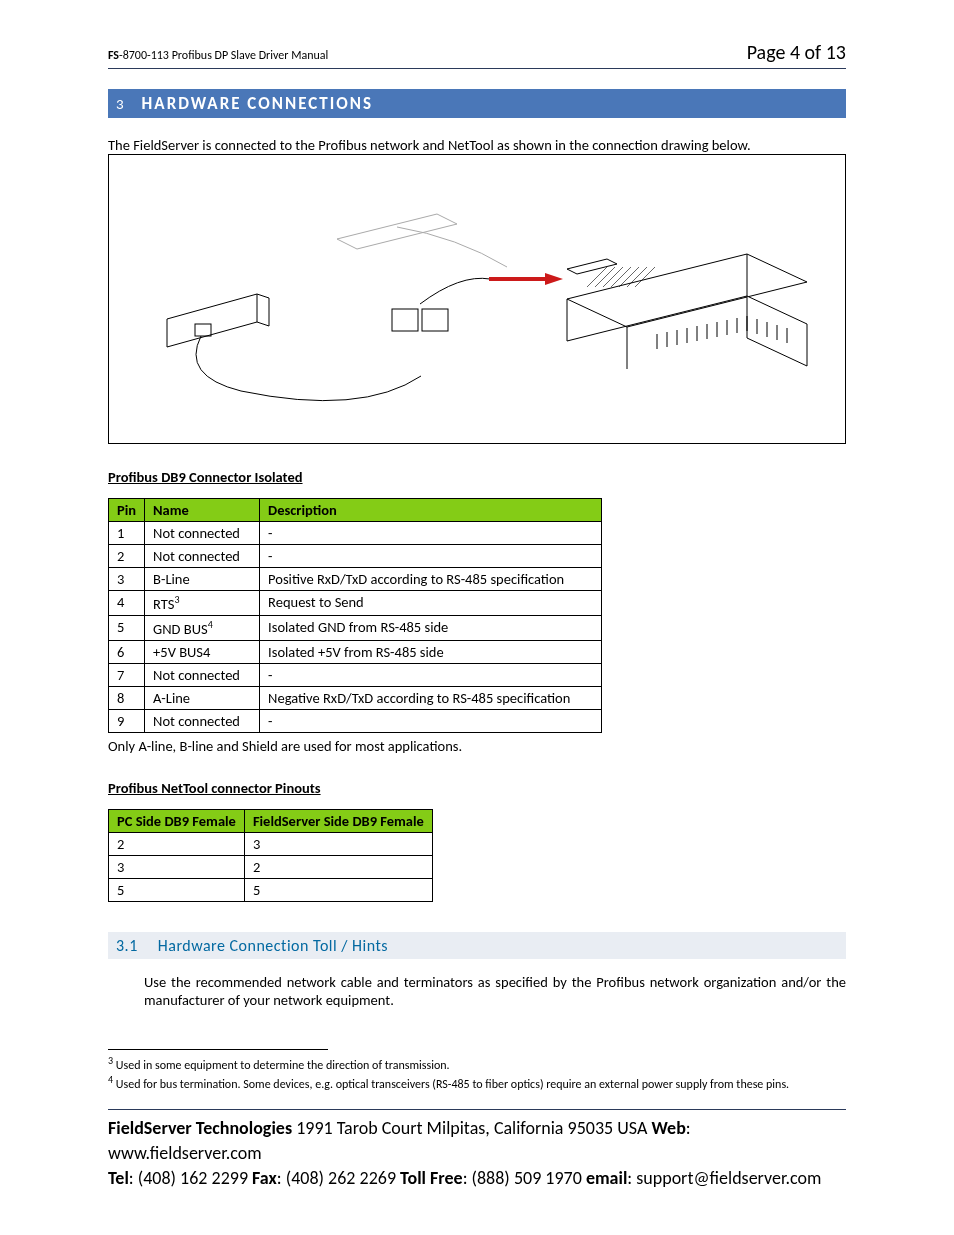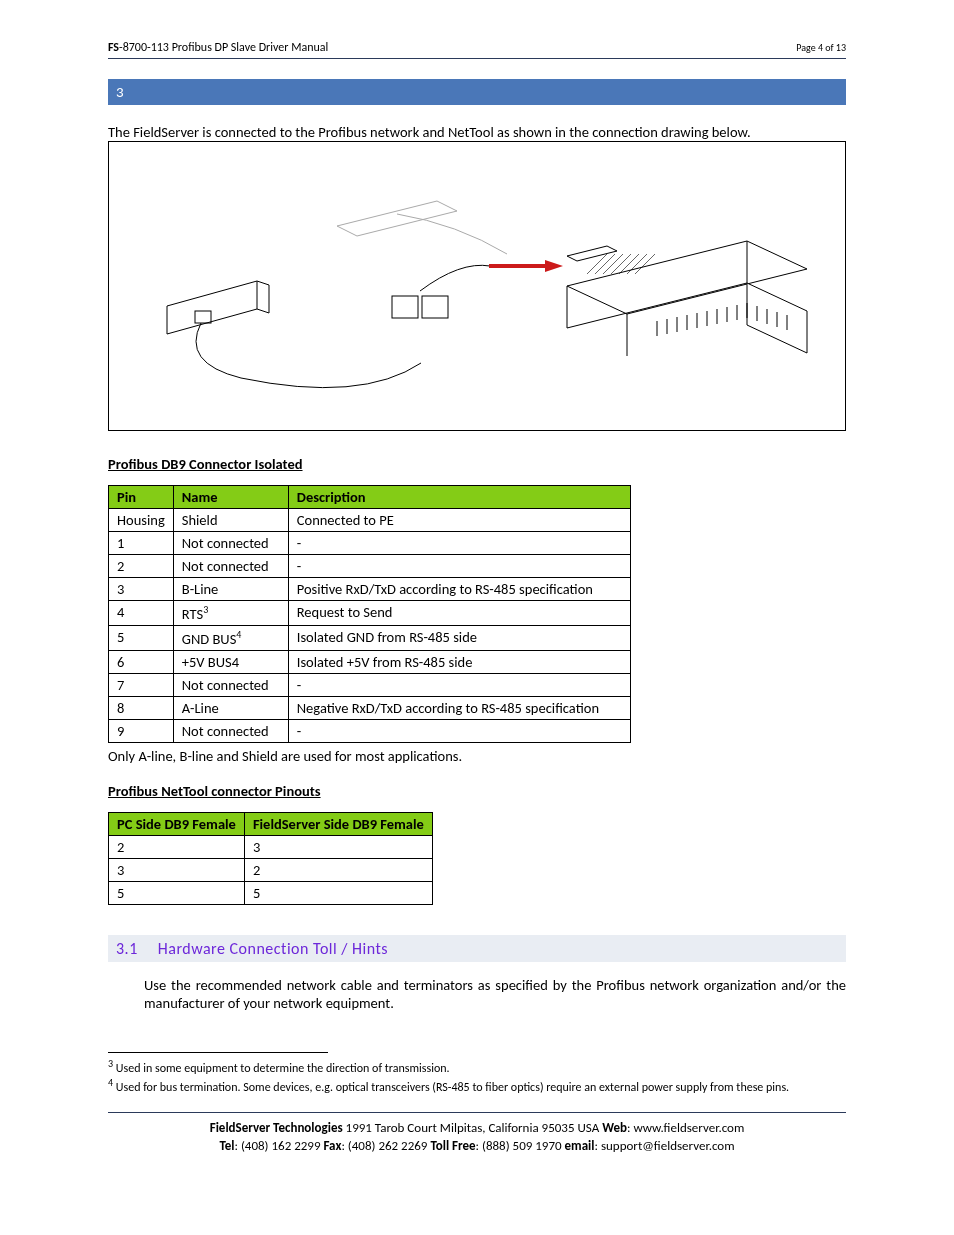--- a/index.html
+++ b/index.html
@@ -15,21 +15,21 @@
   .header-row {
     display: flex;
     justify-content: space-between;
     align-items: baseline;
     border-bottom: 1.5px solid #2b3a5a;
     padding-bottom: 4px;
     margin-bottom: 20px;
   }
   .header-left { font-size: 12px; }
   .header-left .fs-bold { font-weight: bold; }
-  .header-right { font-size: 10px; }
+  .header-right { font-size: 20px; }
   .section-bar {
     background: #4a77b8;
     color: #fff;
     padding: 4px 8px;
     margin-bottom: 18px;
     display: flex;
     align-items: baseline;
     gap: 18px;
   }
   .section-bar .num { font-size: 15px; font-weight: normal; color: #fff; }
@@ -64,30 +64,30 @@
     border: 1px solid #000;
     padding: 2px 8px;
     text-align: left;
     vertical-align: top;
     font-size: 14.5px;
   }
   table.pinout th {
     background: #84cc16;
     font-weight: bold;
   }
-  .table-note { margin: 4px 0 17px 0; }
+  .table-note { margin: 4px 0 24px 0; }
   .subsection-bar {
     background: #e9edf3;
     padding: 4px 8px;
     margin: 30px 0 14px 0;
     display: flex;
     align-items: baseline;
     gap: 20px;
     font-size: 16px;
-    color: #6d28d9;
+    color: #0369a1;
     letter-spacing: 0.5px;
   }
   .tips-text {
     text-align: justify;
     margin-bottom: 40px;
     margin-left: 36px;
   }
   .footnotes-rule {
     border: none;
     border-top: 1px solid #000;
@@ -95,39 +95,39 @@
     margin: 40px 0 4px 0;
   }
   .footnote { font-size: 12px; line-height: 1.3; }
   .footnote sup { font-size: 10px; }
   .footer-rule {
     border: none;
     border-top: 1.5px solid #2b3a5a;
     margin: 16px 0 6px 0;
   }
   .footer {
-    text-align: center;
-    font-size: 13px;
+    font-size: 18px;
     line-height: 1.4;
   }
   .footer .b { font-weight: bold; }
   sup { font-size: 10px; vertical-align: super; }
 </style>
 </head>
 <body>
 
 <div class="header-row">
   <div class="header-left">
     <span class="fs-bold">FS</span><span>-8700-113 Profibus DP Slave Driver Manual</span>
   </div>
   <div class="header-right">Page 4 of 13</div>
 </div>
 
 <div class="section-bar">
   <span class="num">3</span>
+  <span class="title">HARDWARE CONNECTIONS</span>
 </div>
 
 <div class="intro">The FieldServer is connected to the Profibus network and NetTool as shown in the connection drawing below.</div>
 
 <div class="diagram-box">
   <svg viewBox="0 0 680 260" width="680" height="260">
 
     <g stroke="#000" fill="none" stroke-width="1">
       <path d="M30,150 l90,-25 l0,28 l-90,25 z"></path>
       <path d="M120,125 l12,4 l0,28 l-12,-4"></path>
@@ -194,25 +194,20 @@
 <table class="pinout">
   <thead>
     <tr>
       <th>Pin</th>
       <th style="min-width:98px">Name</th>
       <th style="min-width:325px">Description</th>
     </tr>
   </thead>
   <tbody id="db9-body">
       <tr>
-        <td>Housing</td>
-        <td>Shield</td>
-        <td>Connected to PE</td>
-      </tr>
-      <tr>
         <td>1</td>
         <td>Not connected</td>
         <td>-</td>
       </tr>
       <tr>
         <td>2</td>
         <td>Not connected</td>
         <td>-</td>
       </tr>
       <tr>

